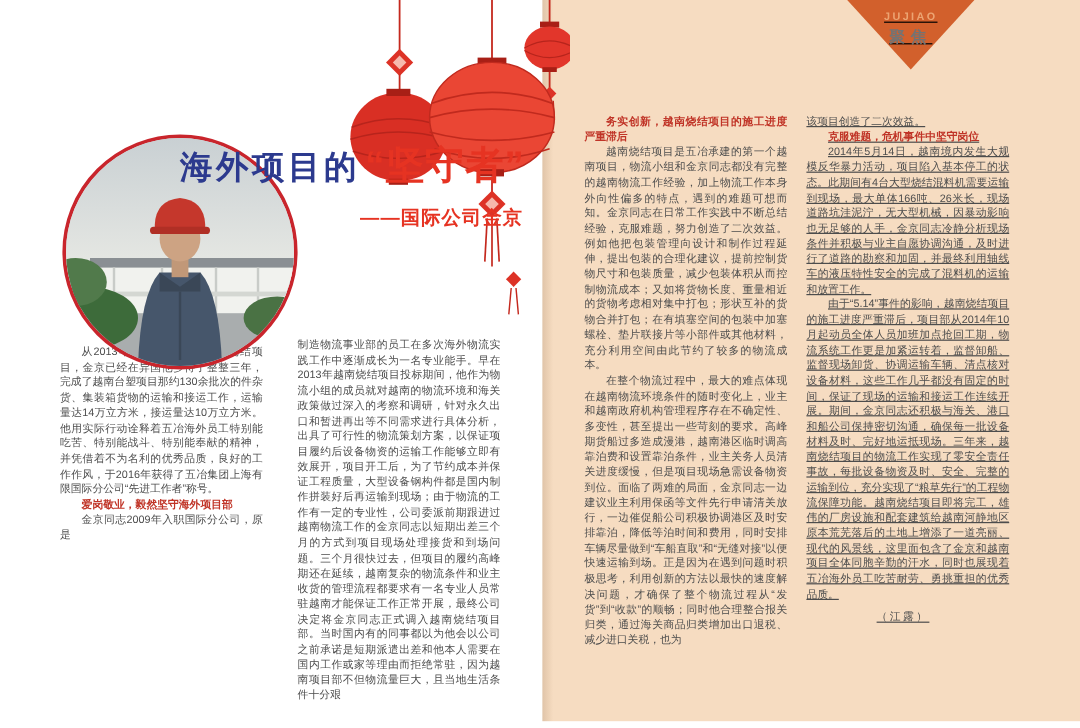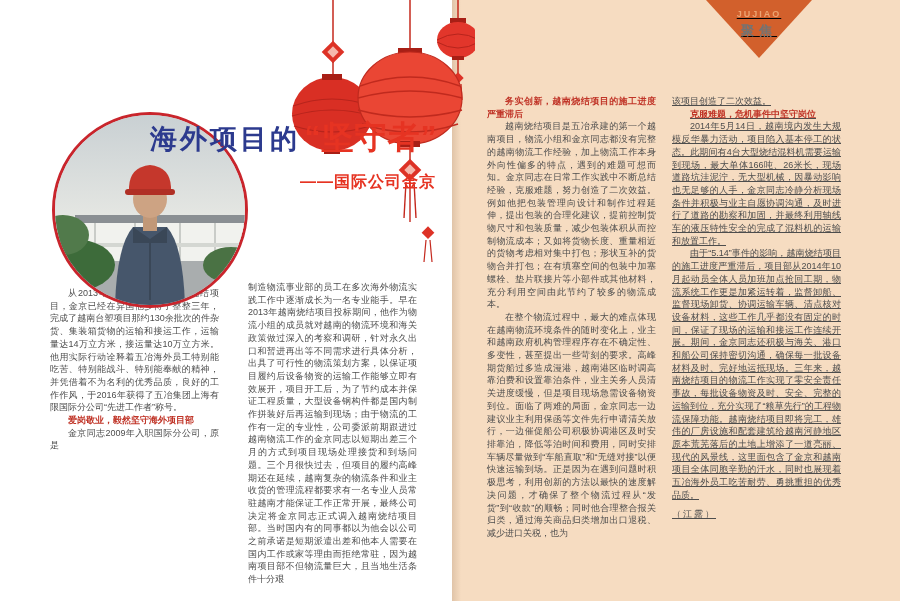--- a/index.html
+++ b/index.html
@@ -28,21 +28,21 @@
   
   .col{position:absolute;font-size:9px;line-height:12.7px;color:#4d4d4d;text-align:justify;}
   .col p{margin:0;}
   .p{text-indent:2em;}
   .pc{text-indent:0;}
   .h{text-indent:2em;color:#c03427;font-weight:bold;}
   .lcol1{left:50px;top:287px;width:169px;}
   .lcol2{left:248px;top:281px;width:169px;}
   .rcol1{left:487px;top:95px;width:169px;}
   .rcol2{left:672px;top:95px;width:169px;text-decoration:underline;}
-  .byline{text-indent:0;text-align:left;padding-right:8px;margin-top:6px !important;
+  .byline{text-indent:0;text-align:center;padding-right:8px;margin-top:6px !important;
           letter-spacing:2px;color:#4d4d4d;}
   
   .lanterns{position:absolute;left:290px;top:0;width:185px;height:272px;z-index:3;}
 </style>
 </head>
 <body>
 
 <div id="page">
 
   <div class="right-page"></div>

